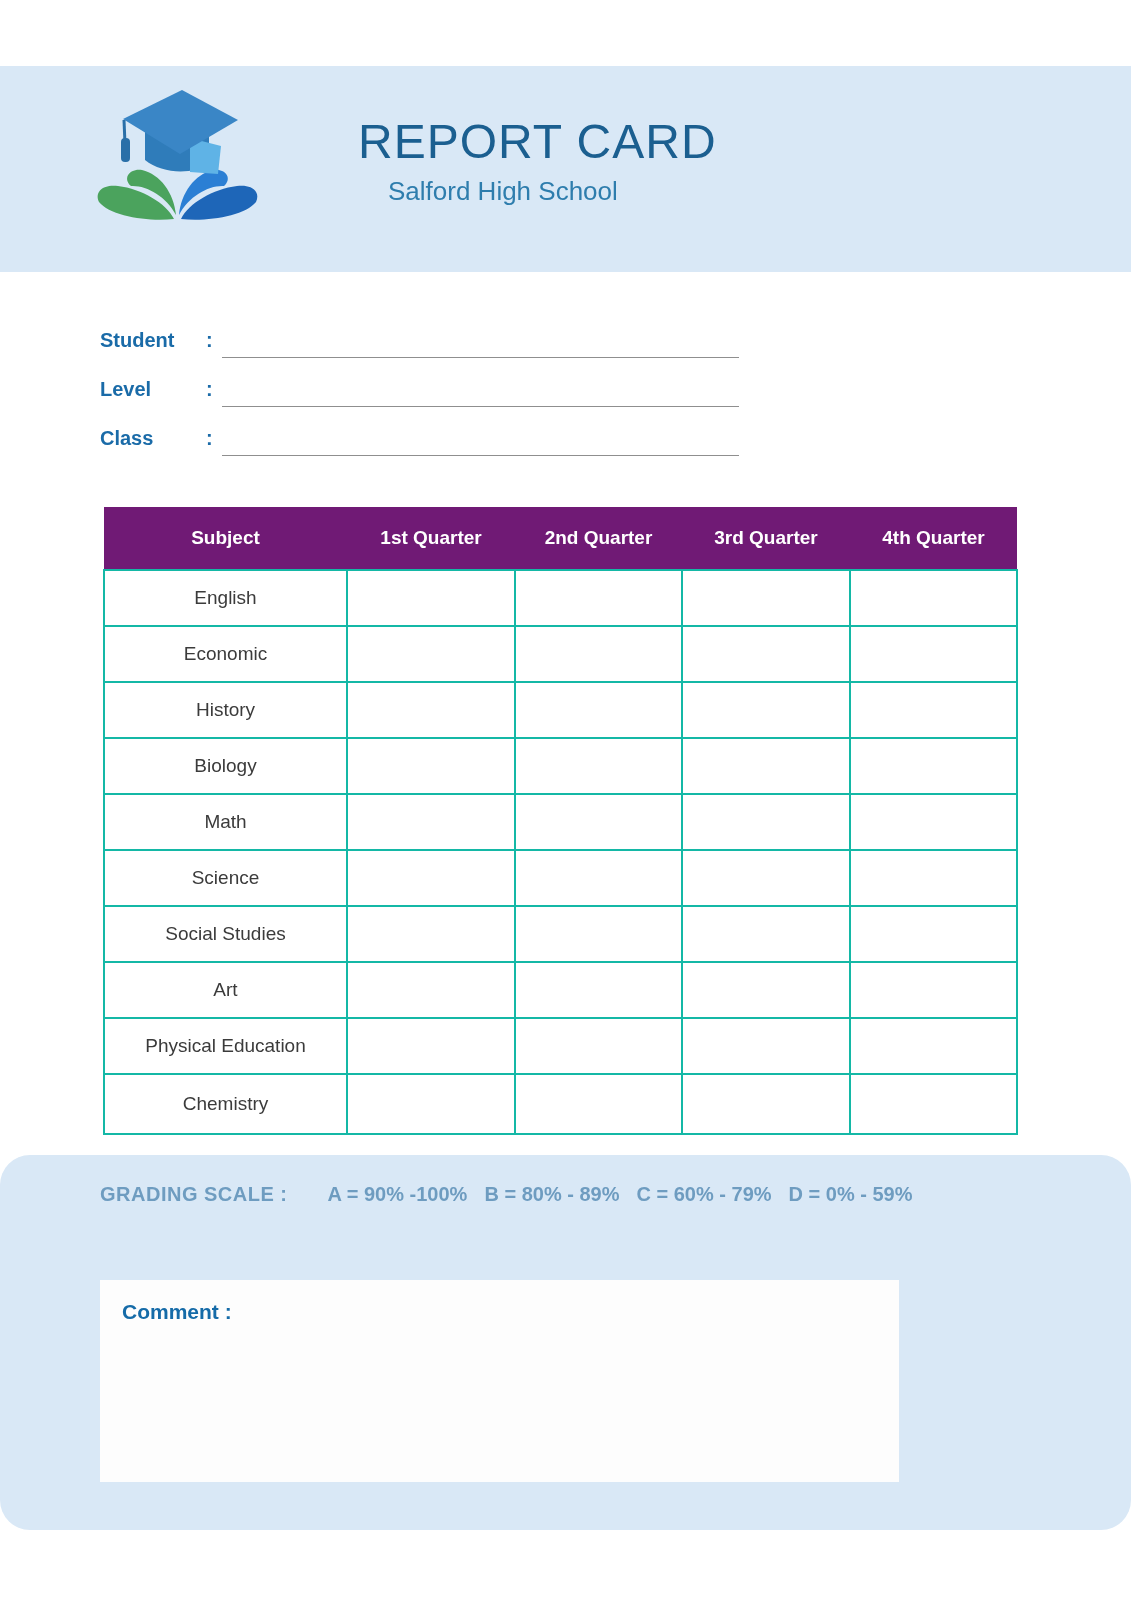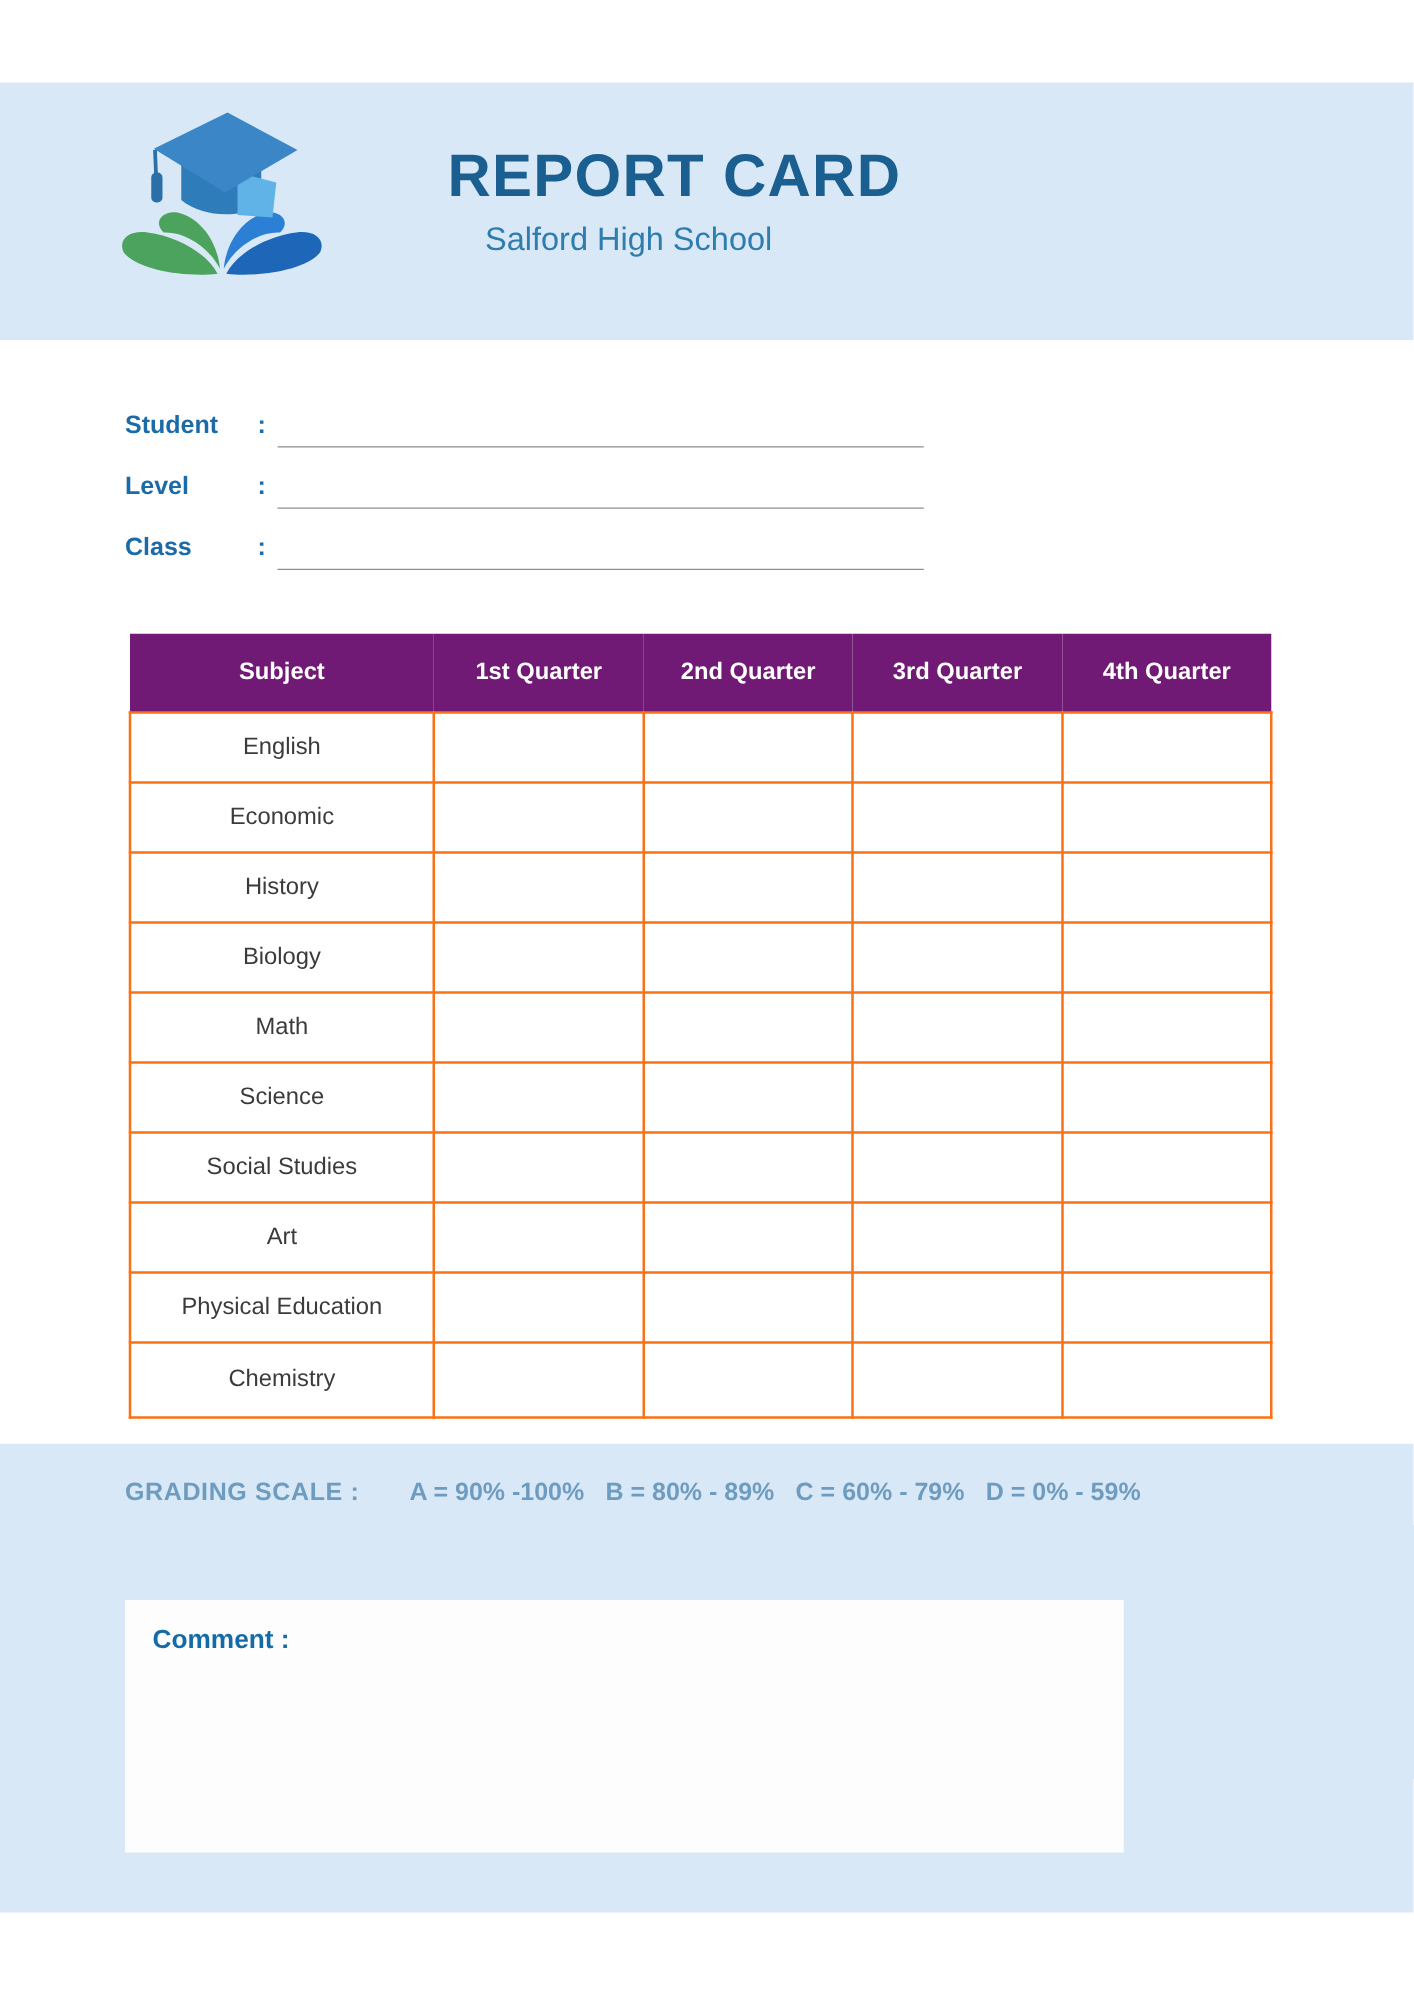--- a/index.html
+++ b/index.html
@@ -7,27 +7,27 @@
     position: relative;
     width: 1131px;
     height: 1600px;
     background: #ffffff;
     font-family: "Liberation Sans", sans-serif;
     overflow: hidden;
   }
   
   .band { position: absolute; left: 0; right: 0; background: #d9e8f6; }
   .band-top { top: 66px; height: 206px; }
-  .band-bottom { top: 1155px; height: 375px; }
+  .band-bottom { top: 1155px; height: 375px; border-radius: 30px; }
 
   
   .logo { position: absolute; left: 90px; top: 20px; width: 175px; height: 145px; }
   .title-block { position: absolute; left: 358px; top: 48px; }
   .title-block h1 {
-    margin: 0; font-size: 48px; line-height: 56px; font-weight: 700;
+    margin: 0; font-size: 48px; line-height: 56px; font-weight: 400;
     letter-spacing: 1px; color: #1b5f90;
   }
   .subtitle { margin-top: 6px; font-size: 26px; color: #2e7dad; margin-left: 30px; }
 
   
   .fields { position: absolute; left: 100px; top: 327px; }
   .field { display: flex; height: 49px; align-items: flex-start; }
   .flabel { width: 106px; font-size: 20px; line-height: 26px; font-weight: 700; color: #1a6ba8; }
   .colon  { width: 16px; font-size: 20px; line-height: 26px; font-weight: 700; color: #1a6ba8; }
   .fline  { width: 517px; height: 30px; border-bottom: 1.5px solid #8f8f8f; }
@@ -35,21 +35,21 @@
   
   table.grades {
     position: absolute; left: 103px; top: 507px; width: 913px;
     border-collapse: collapse; table-layout: fixed;
   }
   table.grades th {
     background: #701a75; color: #ffffff; font-size: 19px; font-weight: 700;
     height: 62px; border: none; text-align: center; padding: 0;
   }
   table.grades td {
-    border: 2px solid #f97316; background: #ffffff; height: 54px;
+    border: 2px solid #14b8a6; background: #ffffff; height: 54px;
     font-size: 19px; color: #3b3b3b; text-align: center; vertical-align: middle; padding: 0;
   }
   table.grades tr.last td { height: 58px; }
 
   
   .grading { position: absolute; left: 100px; top: 28px; display: flex; align-items: baseline; }
   .glabel { font-size: 20px; font-weight: 700; color: #6e9cc0; margin-right: 40px; letter-spacing: 0.5px; }
   .gitem  { font-size: 20px; font-weight: 700; color: #6e9cc0; margin-right: 17px; }
 
   .comment-box {

